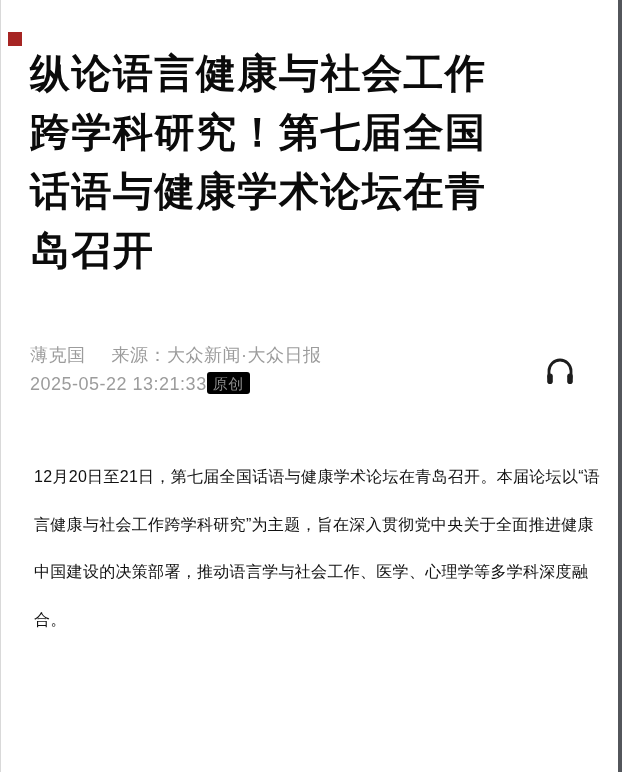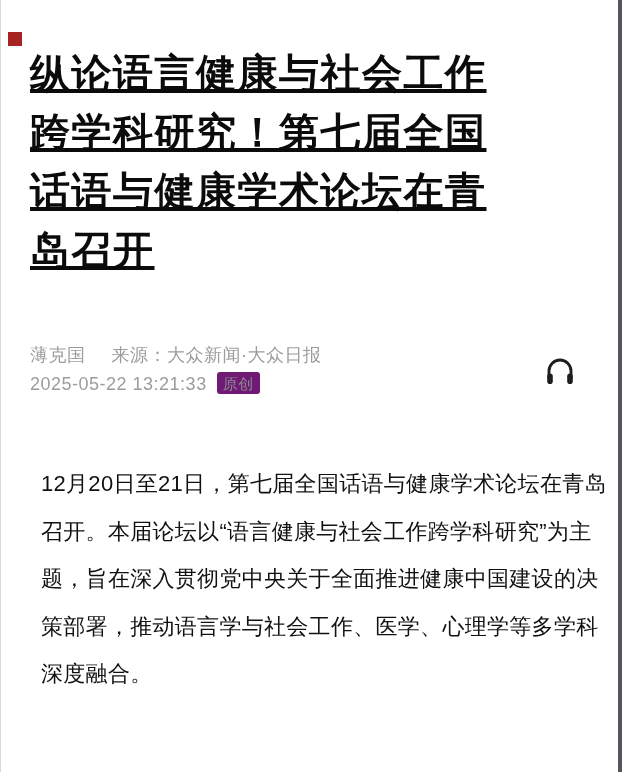--- a/index.html
+++ b/index.html
@@ -25,50 +25,48 @@
     width: 14px; height: 14px;
     background: #a62523;
   }
   .title {
     position: absolute; left: 30px; top: 44px;
     width: 468px; margin: 0;
     font-size: 40px; line-height: 59px;
     font-weight: 700;
     letter-spacing: 1.5px;
     color: #0b0b0b;
-    text-decoration: underline;
   }
   .byline {
     position: absolute; left: 30px; top: 341px;
     font-size: 18px; line-height: 29px;
     letter-spacing: 0.5px;
     color: #9c9c9c;
   }
   .byline .source-group { margin-left: 26px; }
   .badge {
     display: inline-block;
-    background: #701a75;
+    background: #000000;
     color: #8d8d8d;
     font-size: 15px; line-height: 1;
     padding: 4px 6px 3px 6px;
     border-radius: 3px;
-    margin-left: 10px;
     vertical-align: 1px;
   }
   .listen-button {
     position: absolute; left: 541px; top: 352px;
     width: 38px; height: 40px;
     background: none; border: none; padding: 2px 3px;
     cursor: pointer;
   }
   .listen-button svg { display: block; }
   .para {
     position: absolute; left: 30px; top: 449px;
-    width: 567px; margin: 11px;
-    font-size: 22px; line-height: 47.5px;
+    width: 567px; margin: 4px;
+    font-size: 16px; line-height: 47.5px;
     letter-spacing: 0.3px;
     color: #111111;
   }
 </style>
 </head>
 <body>
 
 <div class="edge-left"></div>
 
 <div class="red-marker"></div>

